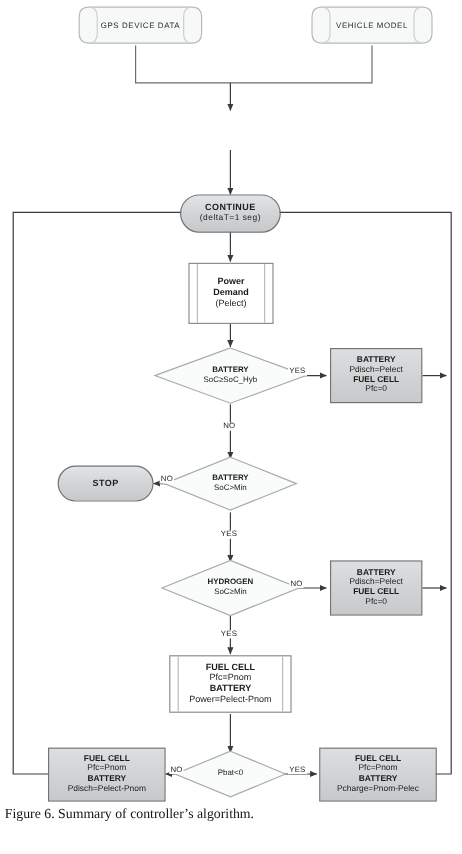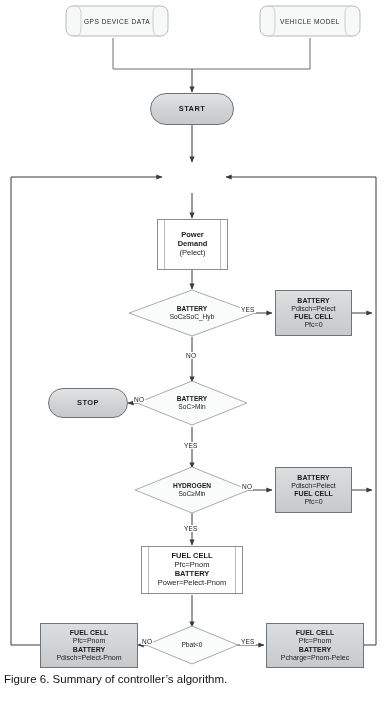--- a/index.html
+++ b/index.html
@@ -17,21 +17,21 @@
   .proc{border:1px solid #707477;background:linear-gradient(180deg,#dcdedf 0%,#cfd1d3 60%,#c7c9cb 100%);
         font-size:7px;color:#1a1a1a;}
   
   .pdef{border:1px solid #8a8e91;background:#ffffff;font-size:7.5px;color:#1a1a1a;}
   .pdef:before,.pdef:after{content:"";position:absolute;top:0;bottom:0;width:0;
         border-left:1px solid #b9bcbe;}
   .pdef:before{left:6px;} .pdef:after{right:6px;}
   .bold{font-weight:bold;}
   .lbl{position:absolute;font-size:6.5px;color:#1a1a1a;letter-spacing:.2px;background:#fff;padding:0 1px;}
   .cap{position:absolute;left:4px;top:672px;width:300px;
-       font-family:Liberation Sans, sans-serif;font-size:11.5px;color:#141414;line-height:1.32;}
+       font-family:Liberation Serif, serif;font-size:11.5px;color:#141414;line-height:1.32;}
   .diamond-txt{position:absolute;display:flex;flex-direction:column;align-items:center;
        justify-content:center;text-align:center;font-size:6.6px;line-height:1.2;}
 </style>
 </head>
 <body>
 
 <div id="flow">
 
   <svg width="385" height="668" viewBox="0 0 385 668" style="position:absolute;left:0;top:0;">
     <defs>
@@ -94,24 +94,25 @@
   <div style="position:absolute;left:258px;top:4px;width:104px;height:34px;">
     <svg width="104" height="34" viewBox="0 0 104 34" style="position:absolute;left:0;top:0;">
       <path d="M10,2 C4,2 2,6 2,10 L2,24 C2,28 4,32 10,32 L94,32 C100,32 102,28 102,24 L102,10 C102,6 100,2 94,2 Z" fill="#f7f8f8" stroke="#b6b9bb" stroke-width="1"></path>
       <path d="M10,2 C16,2 17,6 17,10 L17,24 C17,28 16,32 10,32" fill="none" stroke="#cdcfd1" stroke-width="1"></path>
       <path d="M94,2 C88,2 87,6 87,10 L87,24 C87,28 88,32 94,32" fill="none" stroke="#cdcfd1" stroke-width="1"></path>
     </svg>
     <div style="position:absolute;left:0;top:0;width:104px;height:34px;display:flex;
                 align-items:center;justify-content:center;font-size:6.6px;letter-spacing:.5px;color:#2a2a2a;">VEHICLE MODEL</div>
   </div>
 
-  <div class="node term" style="left:150px;top:93px;width:84px;height:32px;">
-    <span>START</span>
-  </div>
-
+
+  <div class="node term" style="left:150px;top:162px;width:84px;height:32px;">
+    <span class="bold">CONTINUE</span>
+    <span style="font-weight:normal;font-size:7px;">(deltaT=1 seg)</span>
+  </div>
 
   <div class="node pdef" style="left:157px;top:219px;width:71px;height:51px;position:absolute;">
     <span class="bold">Power</span>
     <span class="bold">Demand</span>
     <span>(Pelect)</span>
   </div>
 
   <div class="node term" style="left:48px;top:388px;width:80px;height:30px;">
     <span>STOP</span>
   </div>

